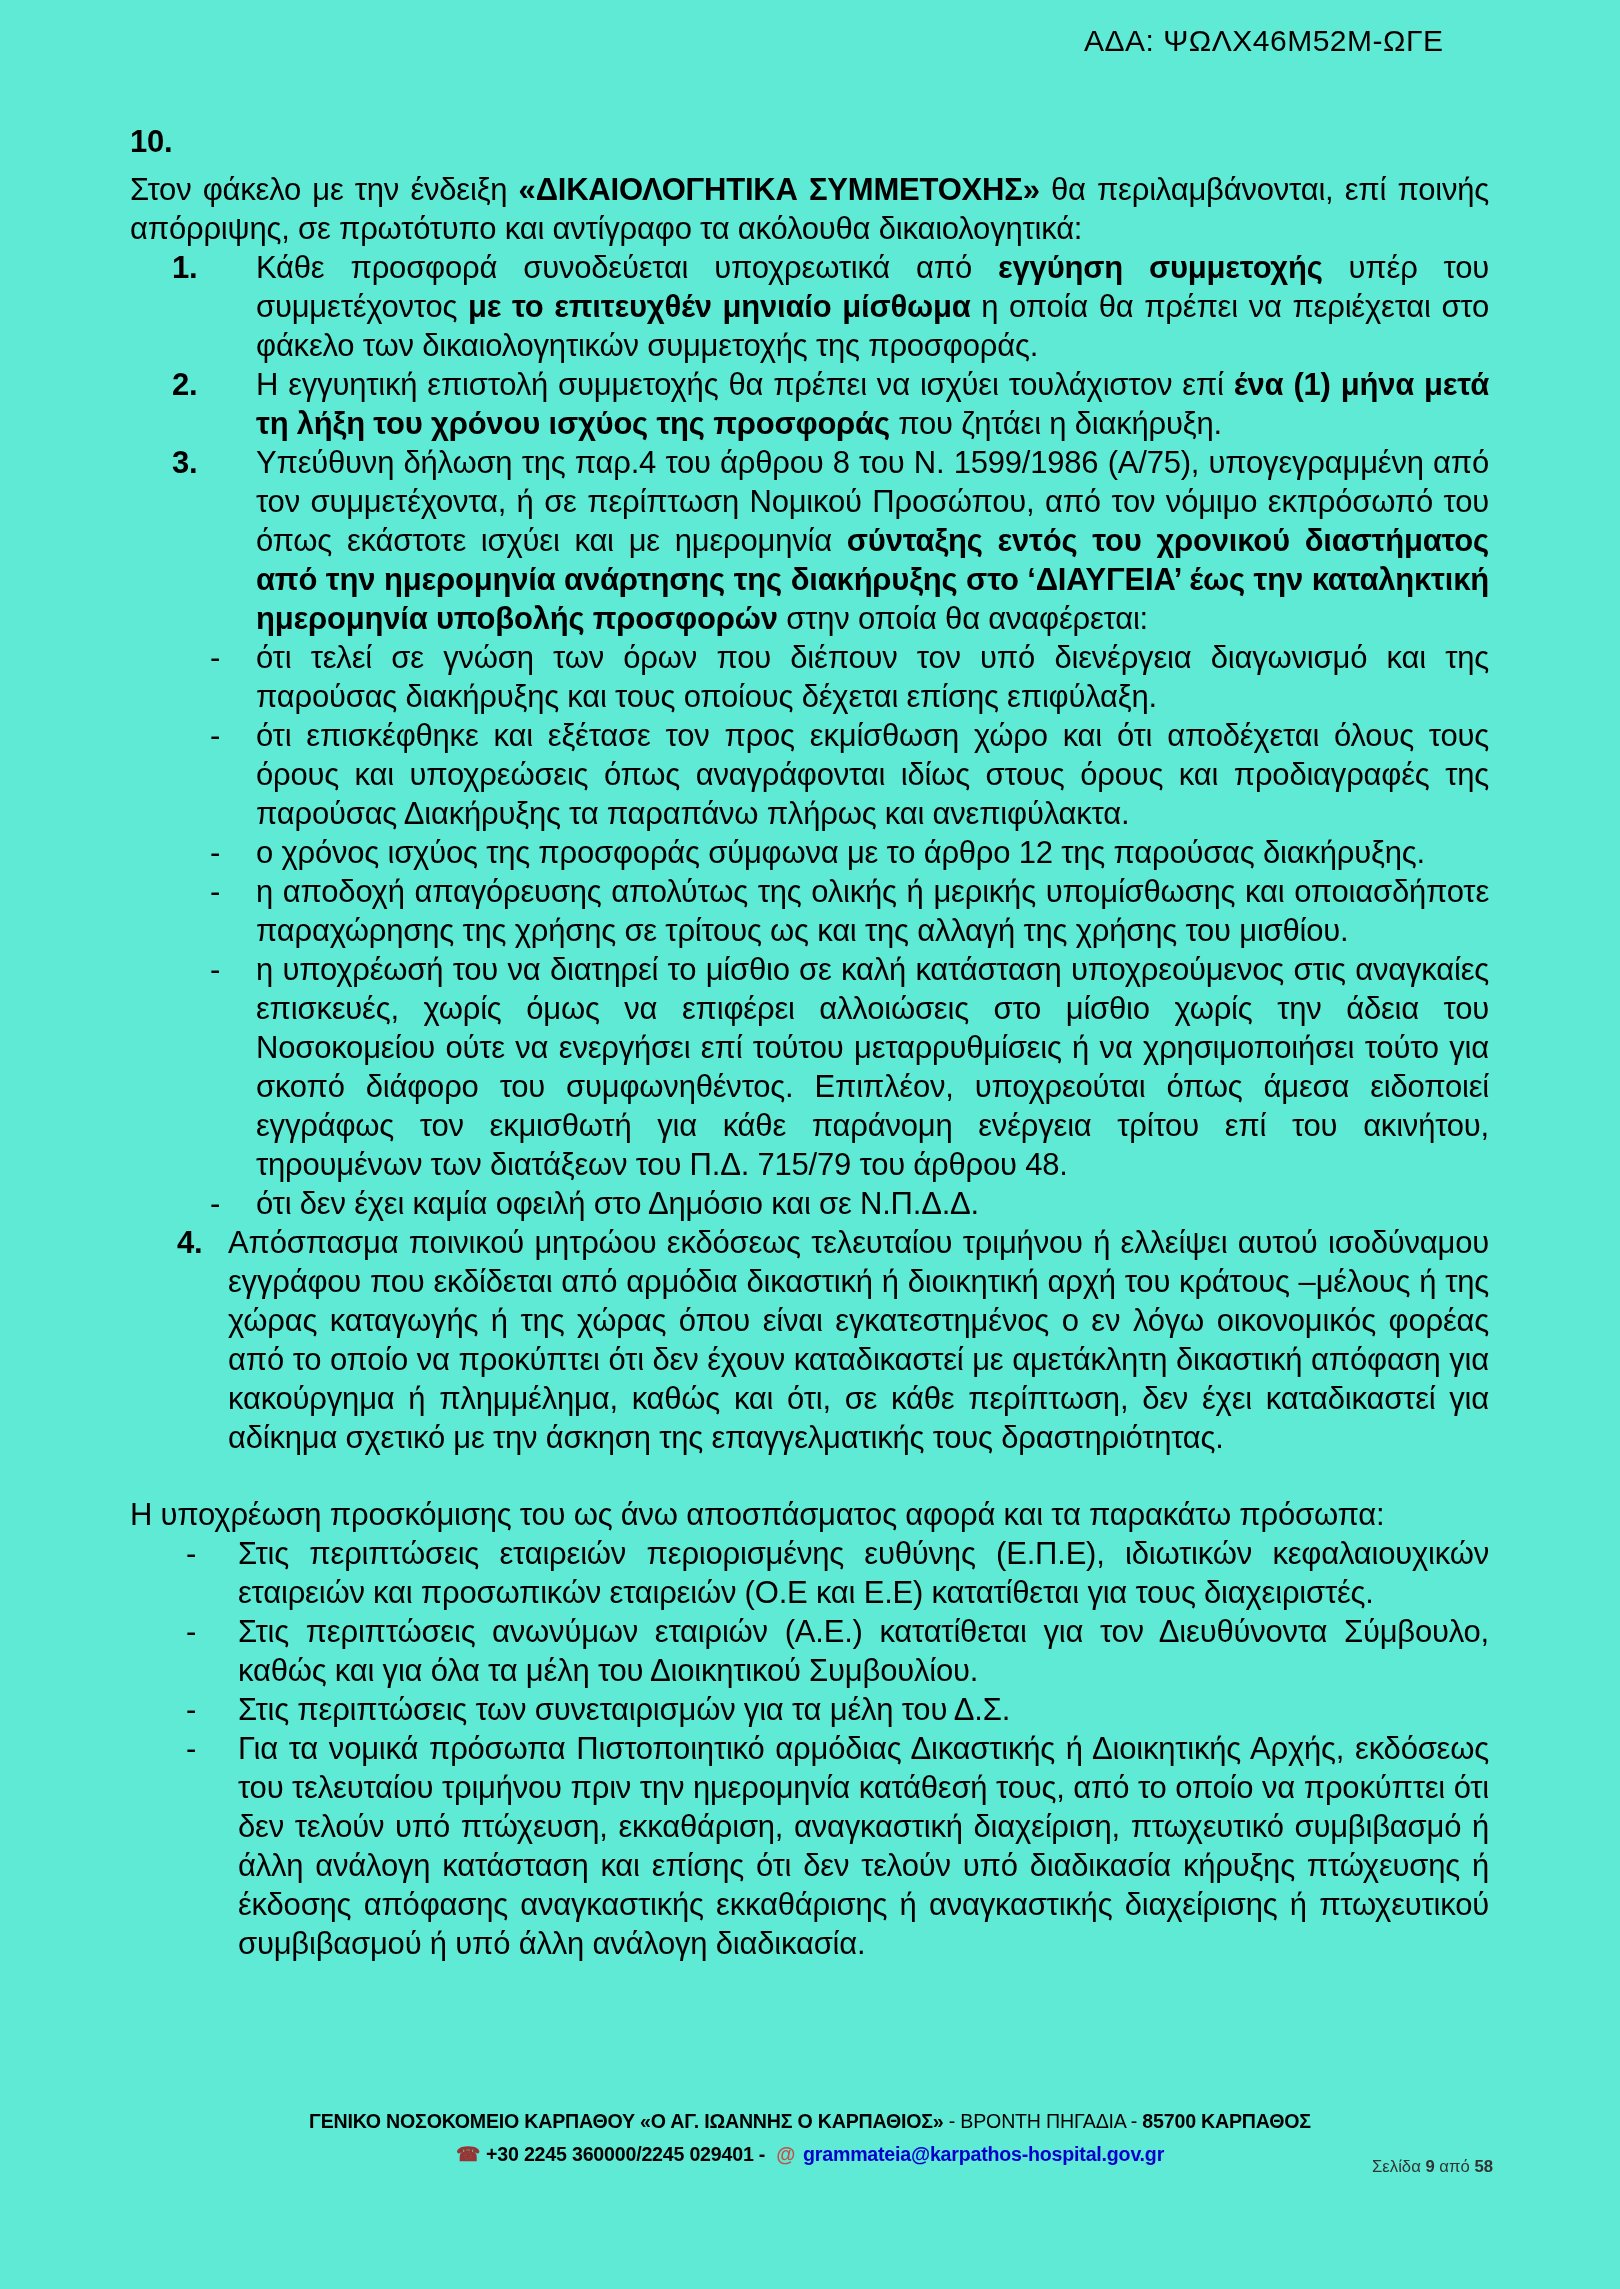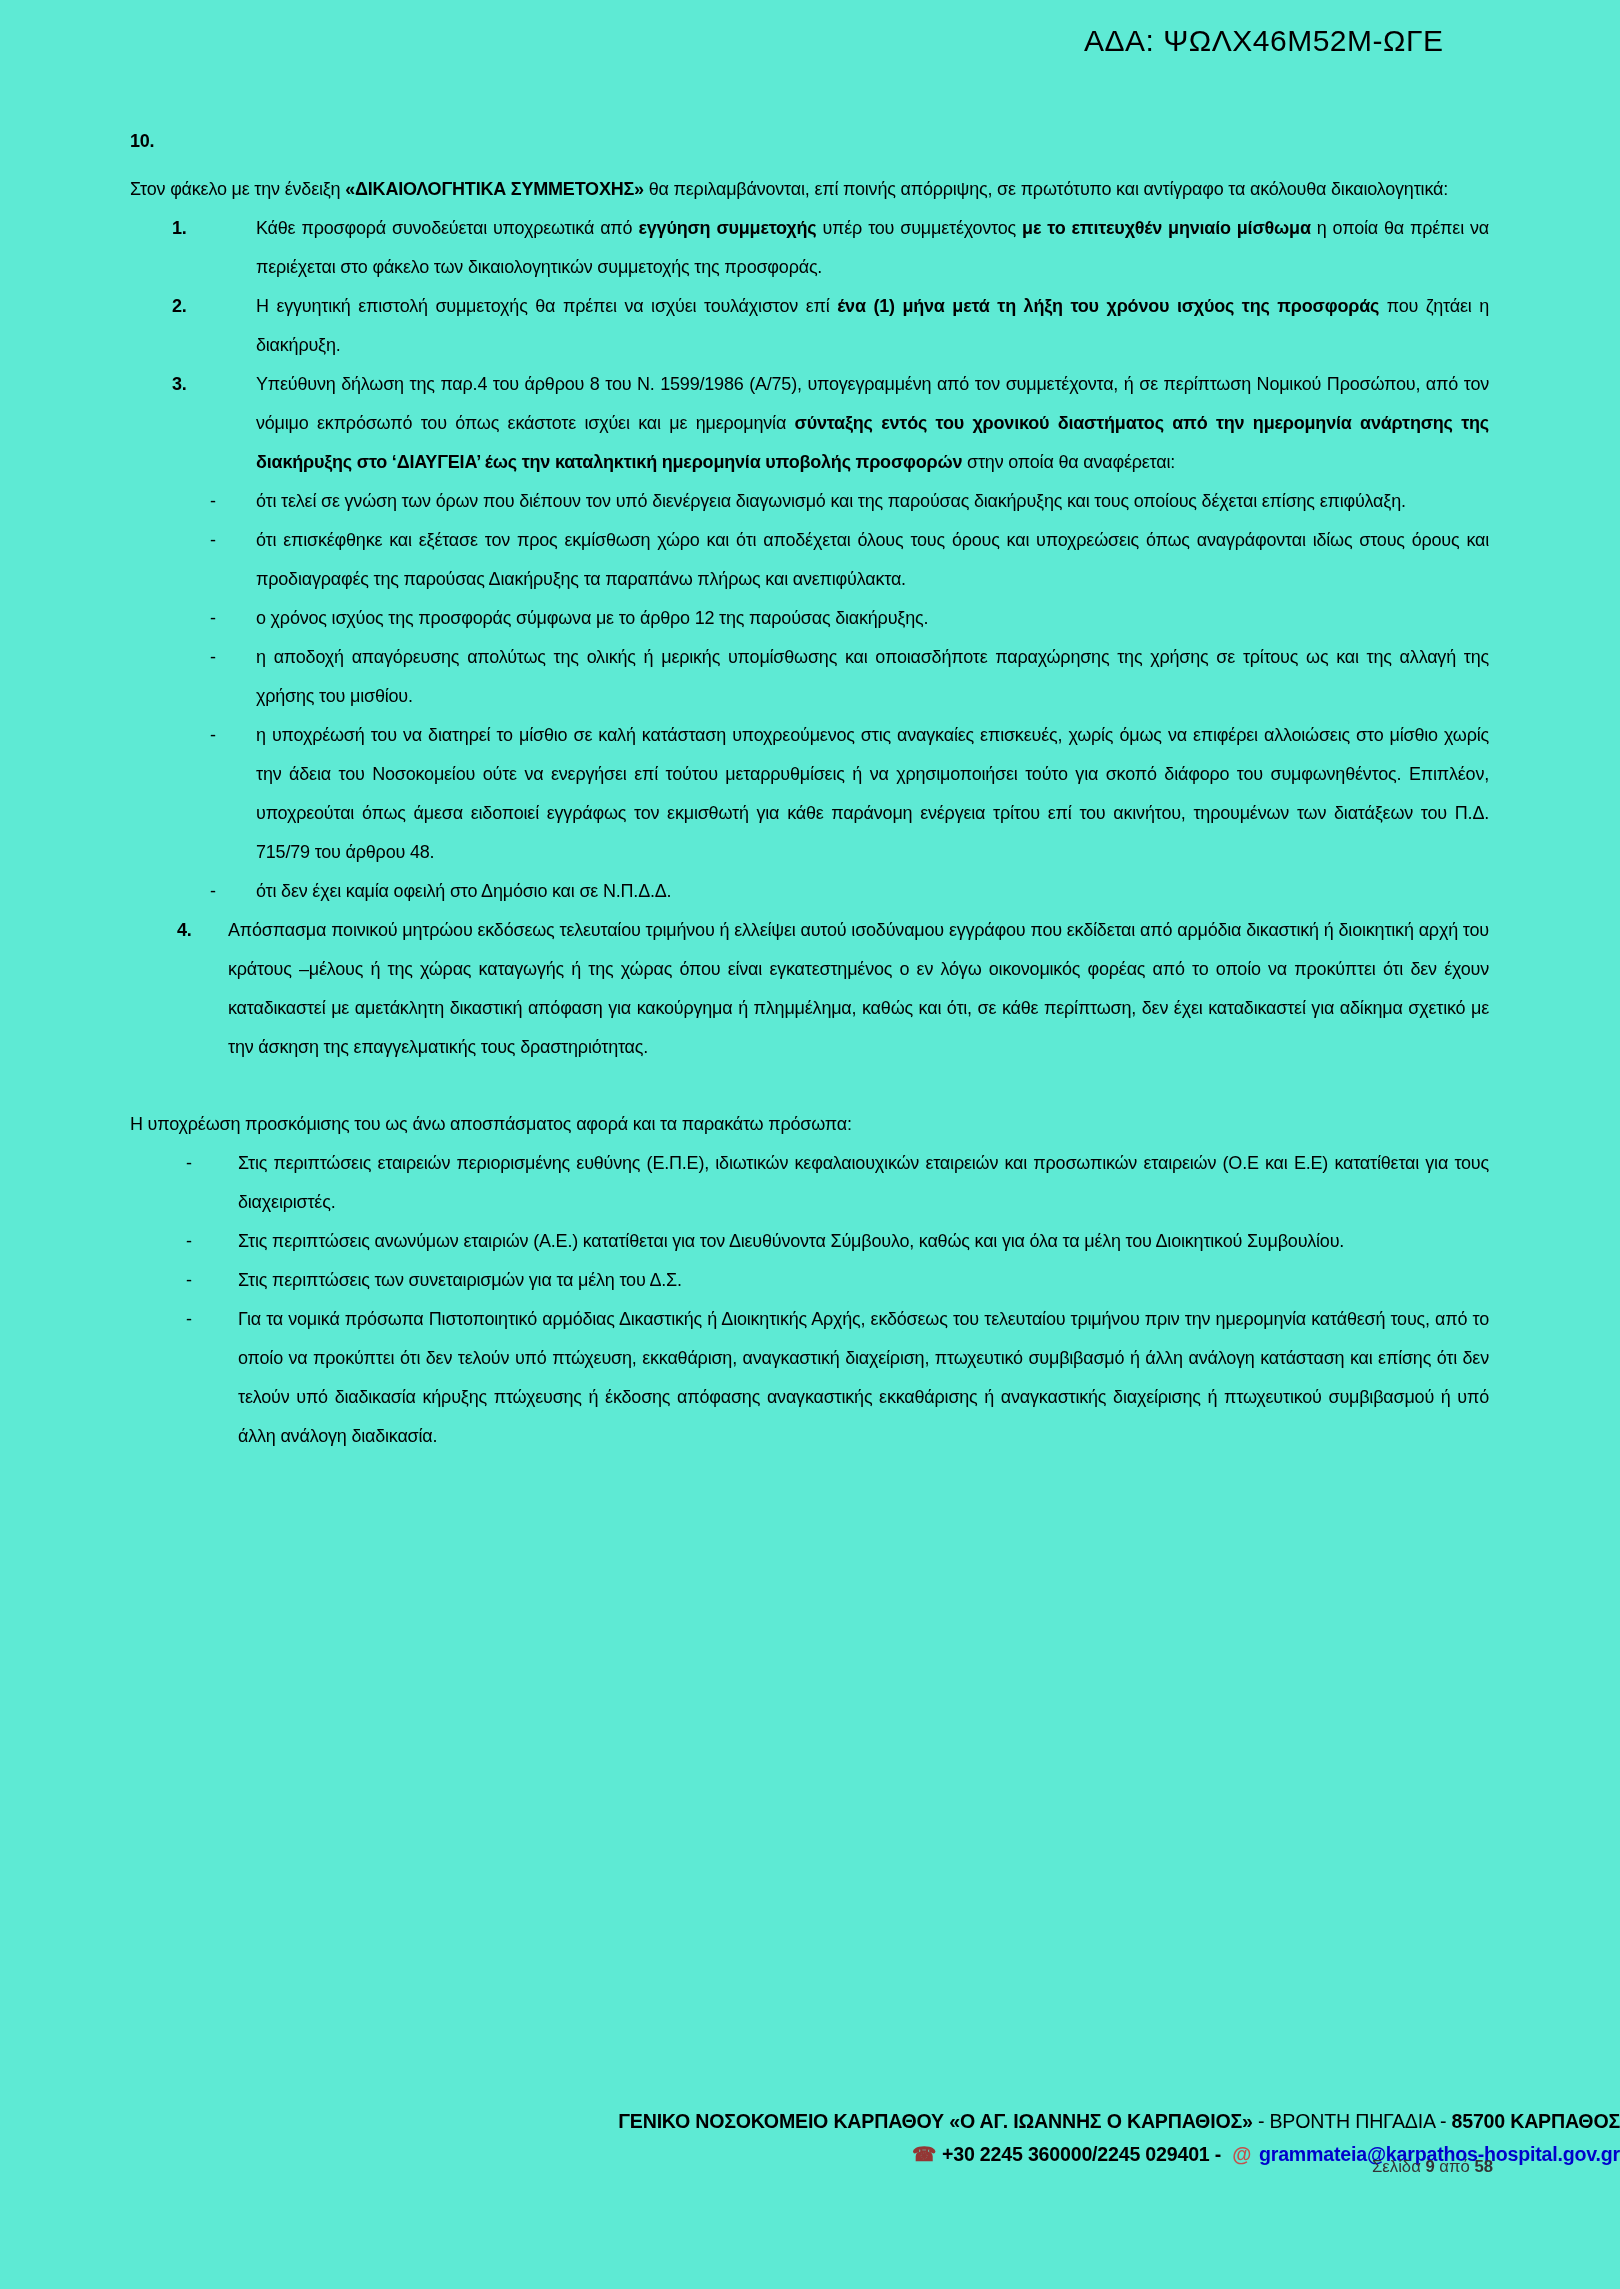--- a/index.html
+++ b/index.html
@@ -9,36 +9,36 @@
     background:#5eead4; color:#000;
     font-family:"Liberation Sans", sans-serif;
     overflow:hidden;
   }
   .ada {
     position:absolute; top:23.5px; left:1084px;
     font-size:30px; letter-spacing:0.5px; white-space:nowrap;
   }
   .content {
     position:absolute; left:130px; top:122px; width:1359px;
-    font-size:18px; line-height:39px; letter-spacing:-0.2px;
+    font-size:31px; line-height:39px; letter-spacing:-0.2px;
     text-align:justify;
   }
   .run-b { font-weight:bold; }
   .heading { display:flex; font-weight:bold; text-align:left; margin-bottom:8.8px; }
   .h-num { width:76px; flex:none; }
   .num-item, .dash-item, .p-item { display:flex; }
   .n-marker { flex:none; width:126px; padding-left:42px; font-weight:bold; }
   .num-item.tight .n-marker { width:98px; padding-left:47px; }
   .d-marker { flex:none; width:126px; padding-left:80px; }
   .pi-marker { flex:none; width:108px; padding-left:56px; }
   .n-text, .d-text, .pi-text { flex:1; }
   .obligation { margin-top:38px; }
   .footer {
     position:absolute; left:0; top:2105px; width:100%;
-    text-align:right; font-size:19.6px; line-height:33px; letter-spacing:-0.2px;
+    text-align:center; font-size:19.6px; line-height:33px; letter-spacing:-0.2px;
   }
   .phone-icon { color:#943634; font-weight:bold; }
   .f-phone { font-weight:bold; margin-left:5.9px; }
   .f-at { color:#c3514b; font-weight:bold; margin-left:5.9px; }
   .f-email { color:#0000cc; font-weight:bold; margin-left:7.8px; cursor:pointer; }
   .page-num {
     position:absolute; top:2157px; right:127px;
     font-size:16.7px; color:#333; letter-spacing:0;
   }
 </style>

